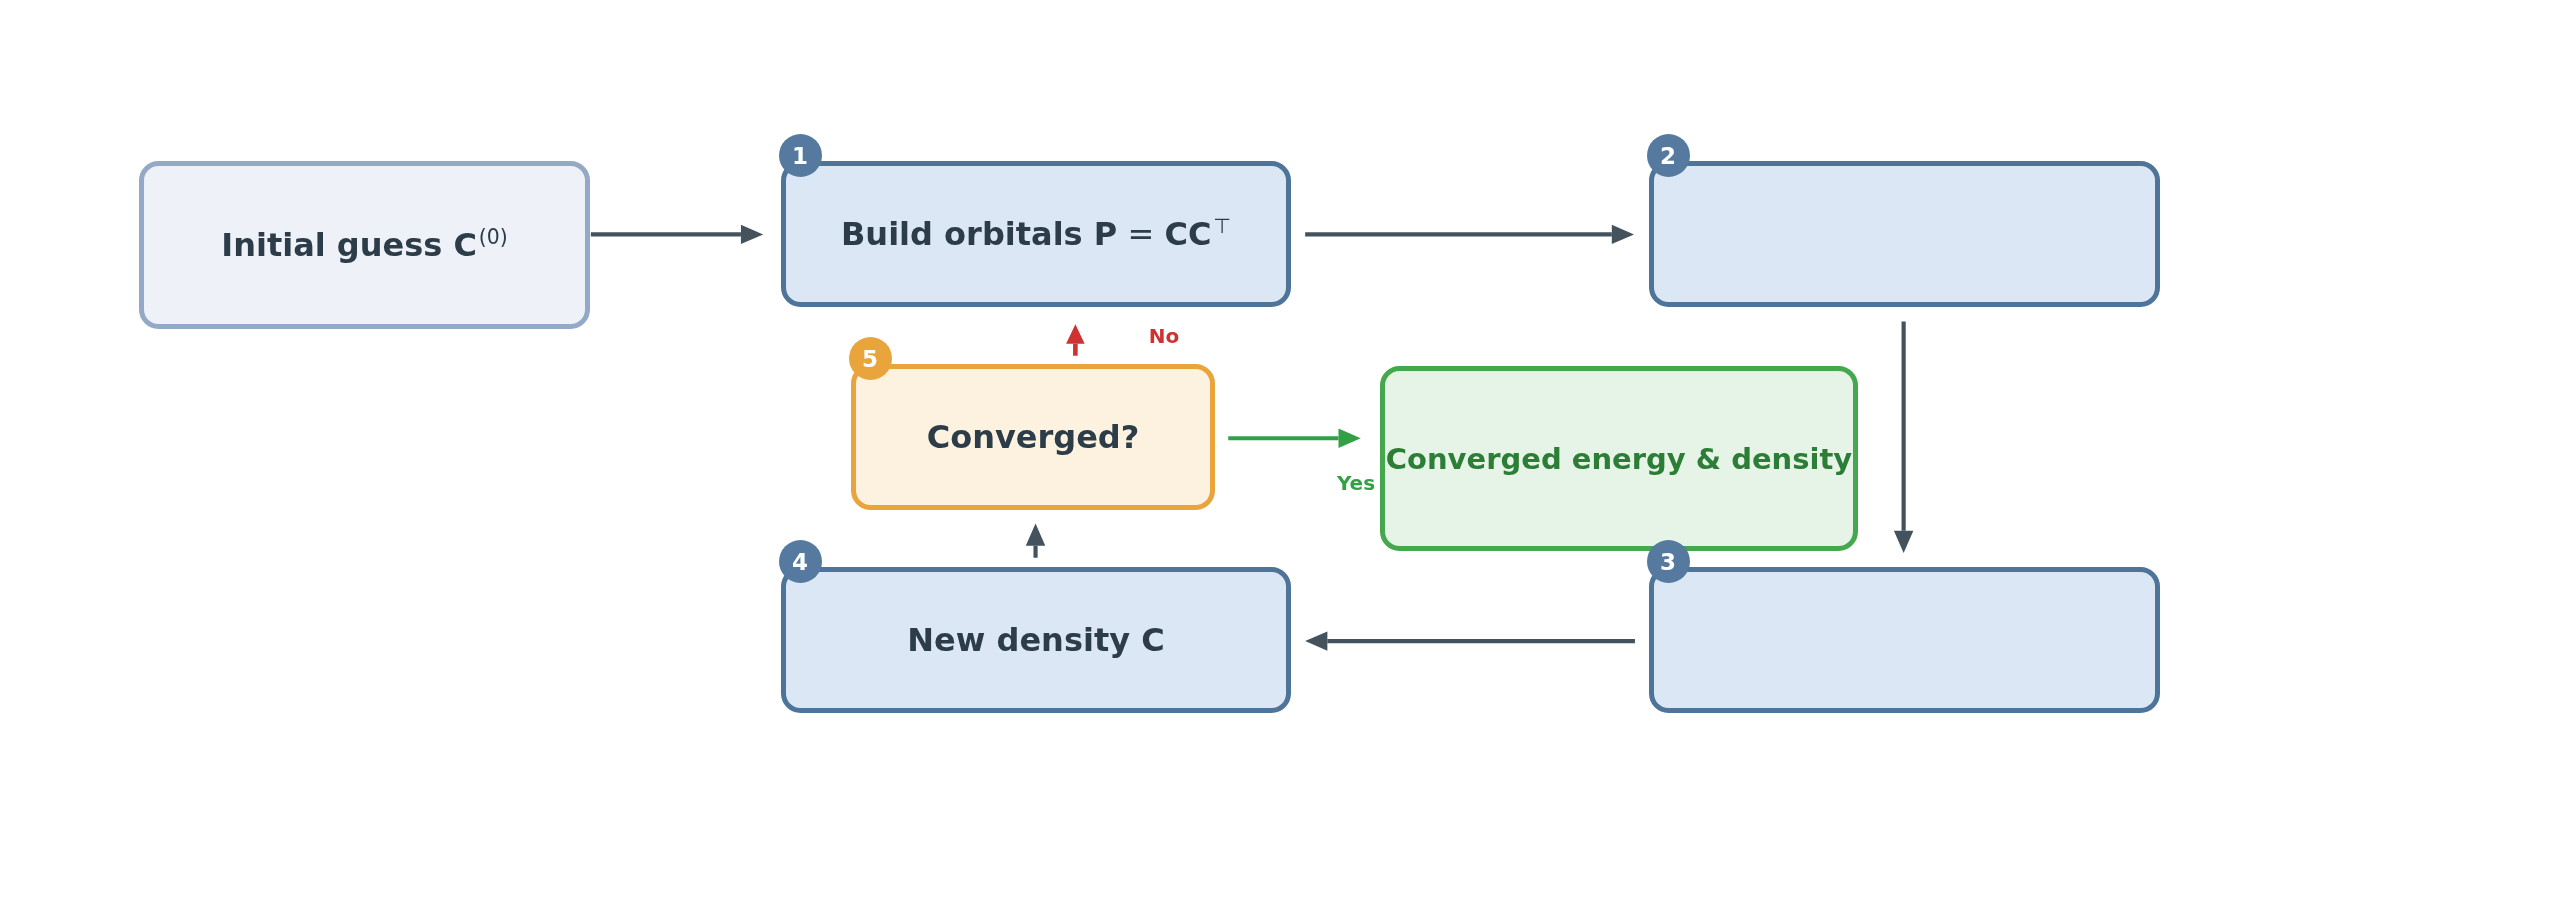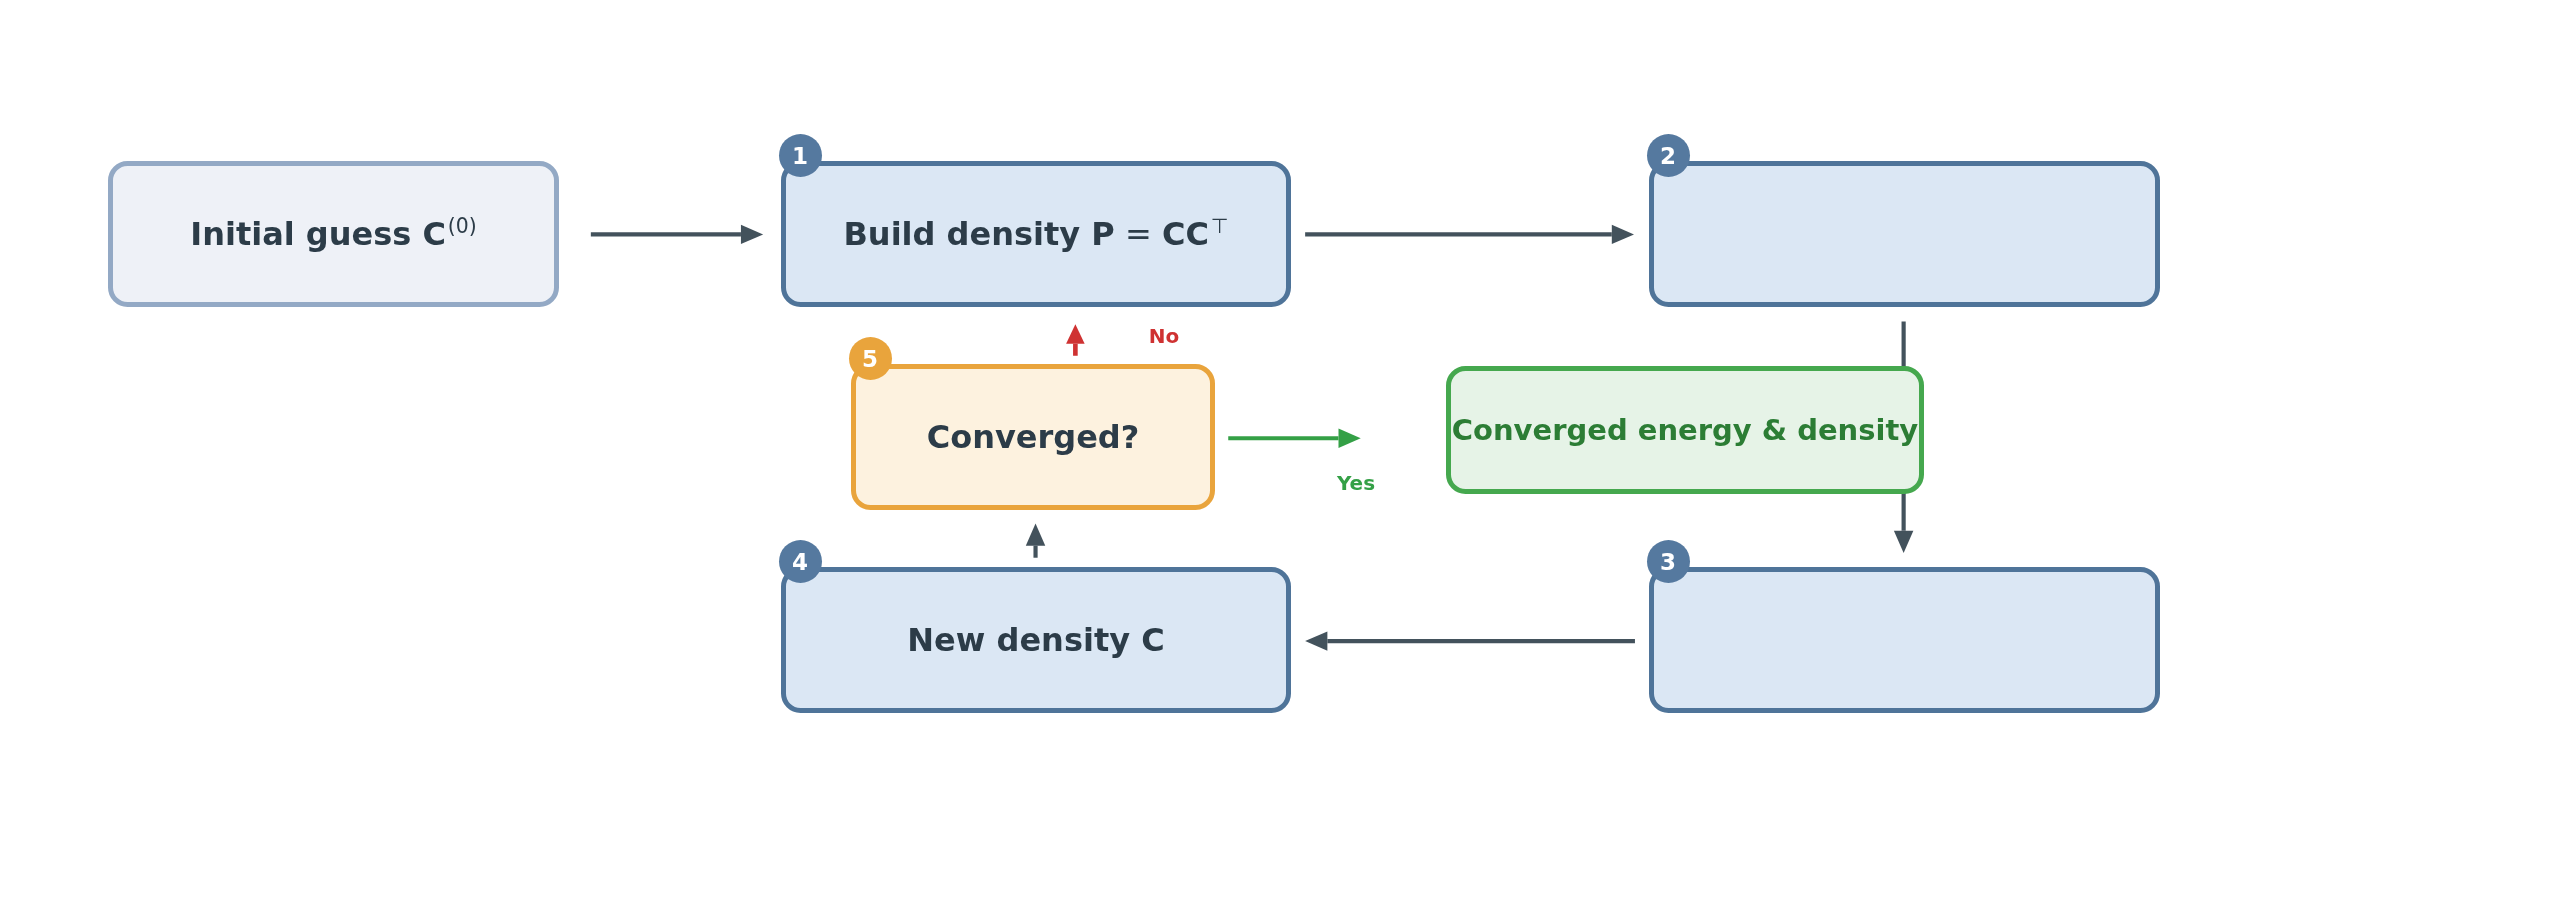--- a/index.html
+++ b/index.html
@@ -70,39 +70,39 @@
     <g>
       <line x1="1160" y1="384" x2="1160" y2="371" stroke="#cf3232" stroke-width="5"></line>
       <polygon points="1160,350 1150,371 1170,371" fill="#cf3232"></polygon>
     </g>
     <g>
       <line x1="1325" y1="473" x2="1444" y2="473" stroke="#34a046" stroke-width="4.5"></line>
       <polygon points="1468,473 1444,462.5 1444,483.5" fill="#34a046"></polygon>
     </g>
   </svg>
 
-  <div class="node start" style="left:108px;top:161px;width:451px;height:146px">
+  <div class="node start" style="left:139px;top:161px;width:451px;height:168px">
     <span class="nlabel"><span>Initial guess C</span><span class="sup">(0)</span></span>
   </div>
 
   <div class="node process" style="left:781px;top:161px;width:510px;height:146px">
     <span class="badge blue">1</span>
-    <span class="nlabel"><span>Build density P</span><span class="eq"> = </span><span>CC</span><span class="sup">⊤</span></span>
+    <span class="nlabel"><span>Build orbitals P</span><span class="eq"> = </span><span>CC</span><span class="sup">⊤</span></span>
   </div>
 
   <div class="node process" style="left:1649px;top:161px;width:511px;height:146px">
     <span class="badge blue">2</span>
   </div>
 
   <div class="node decision" style="left:851px;top:364px;width:364px;height:146px">
     <span class="badge orange">5</span>
     <span class="nlabel">Converged?</span>
   </div>
 
-  <div class="node terminal" style="left:1446px;top:366px;width:478px;height:128px">
+  <div class="node terminal" style="left:1380px;top:366px;width:478px;height:185px">
     <span class="nlabel">Converged energy &amp; density</span>
   </div>
 
   <div class="node process" style="left:781px;top:567px;width:510px;height:146px">
     <span class="badge blue">4</span>
     <span class="nlabel">New density C</span>
   </div>
 
   <div class="node process" style="left:1649px;top:567px;width:511px;height:146px">
     <span class="badge blue">3</span>

